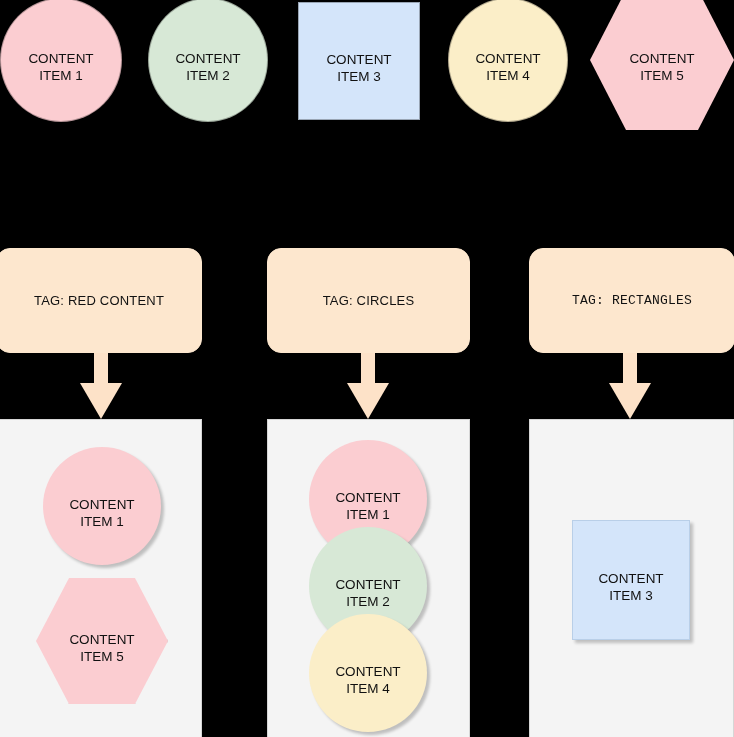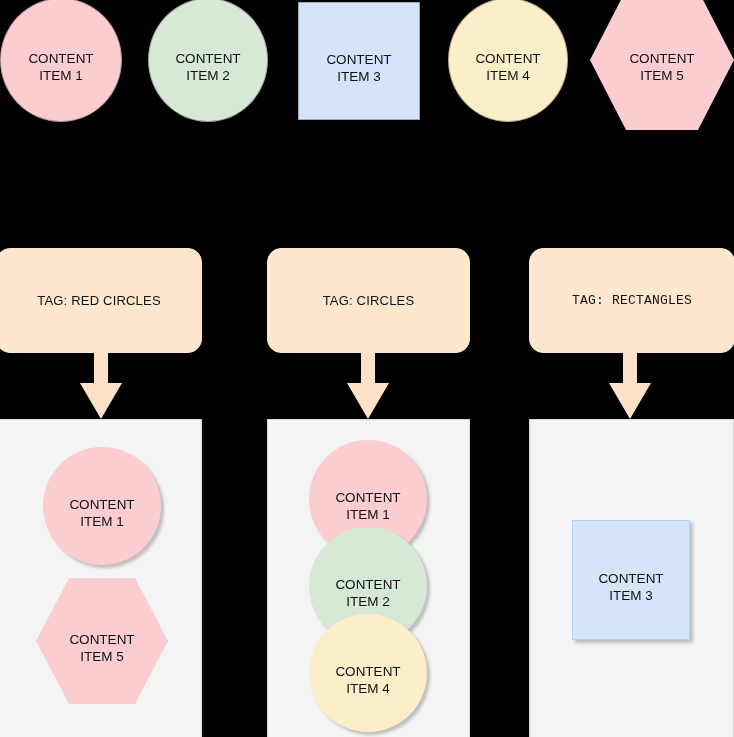--- a/index.html
+++ b/index.html
@@ -114,21 +114,21 @@
       <div class="shape rect-shape" style="left: 298px; top: 2px; width: 122px; height: 118px; background: rgb(212, 229, 250);"><span class="lbl">CONTENT
 ITEM 3</span></div>
       <div class="shape circle" style="left: 448px; top: -2px; width: 120px; height: 124px; background: rgb(251, 238, 200);"><span class="lbl">CONTENT
 ITEM 4</span></div>
       <div class="shape hexagon" style="left: 590px; top: -10px; width: 144px; height: 140px; background: rgb(251, 205, 209);"><span class="lbl">CONTENT
 ITEM 5</span></div>
     </div>
 
   <div class="tag-layer">
       <div class="tag-box" style="left: -4px; top: 248px; width: 206px; height: 105px;">
-        <span>TAG: RED CIRCLES</span>
+        <span>TAG: RED CONTENT</span>
       </div>
       <div class="arrow" style="left: 70px; top: 353px; width: 62px; height: 66px;">
         <div class="shaft" style="width: 14px; height: 32px;"></div>
         <div class="head"></div>
       </div>
       <div class="panel" style="left: -1px; top: 419px; width: 203px; height: 320px;">
         <div class="shape circle" style="left: 43px; top: 27px; width: 118px; height: 118px; background: rgb(251, 205, 209);"><span class="lbl">CONTENT
 ITEM 1</span></div>
         <div class="shape hexagon" style="left: 36px; top: 158px; width: 132px; height: 126px; background: rgb(251, 205, 209);"><span class="lbl">CONTENT
 ITEM 5</span></div>

